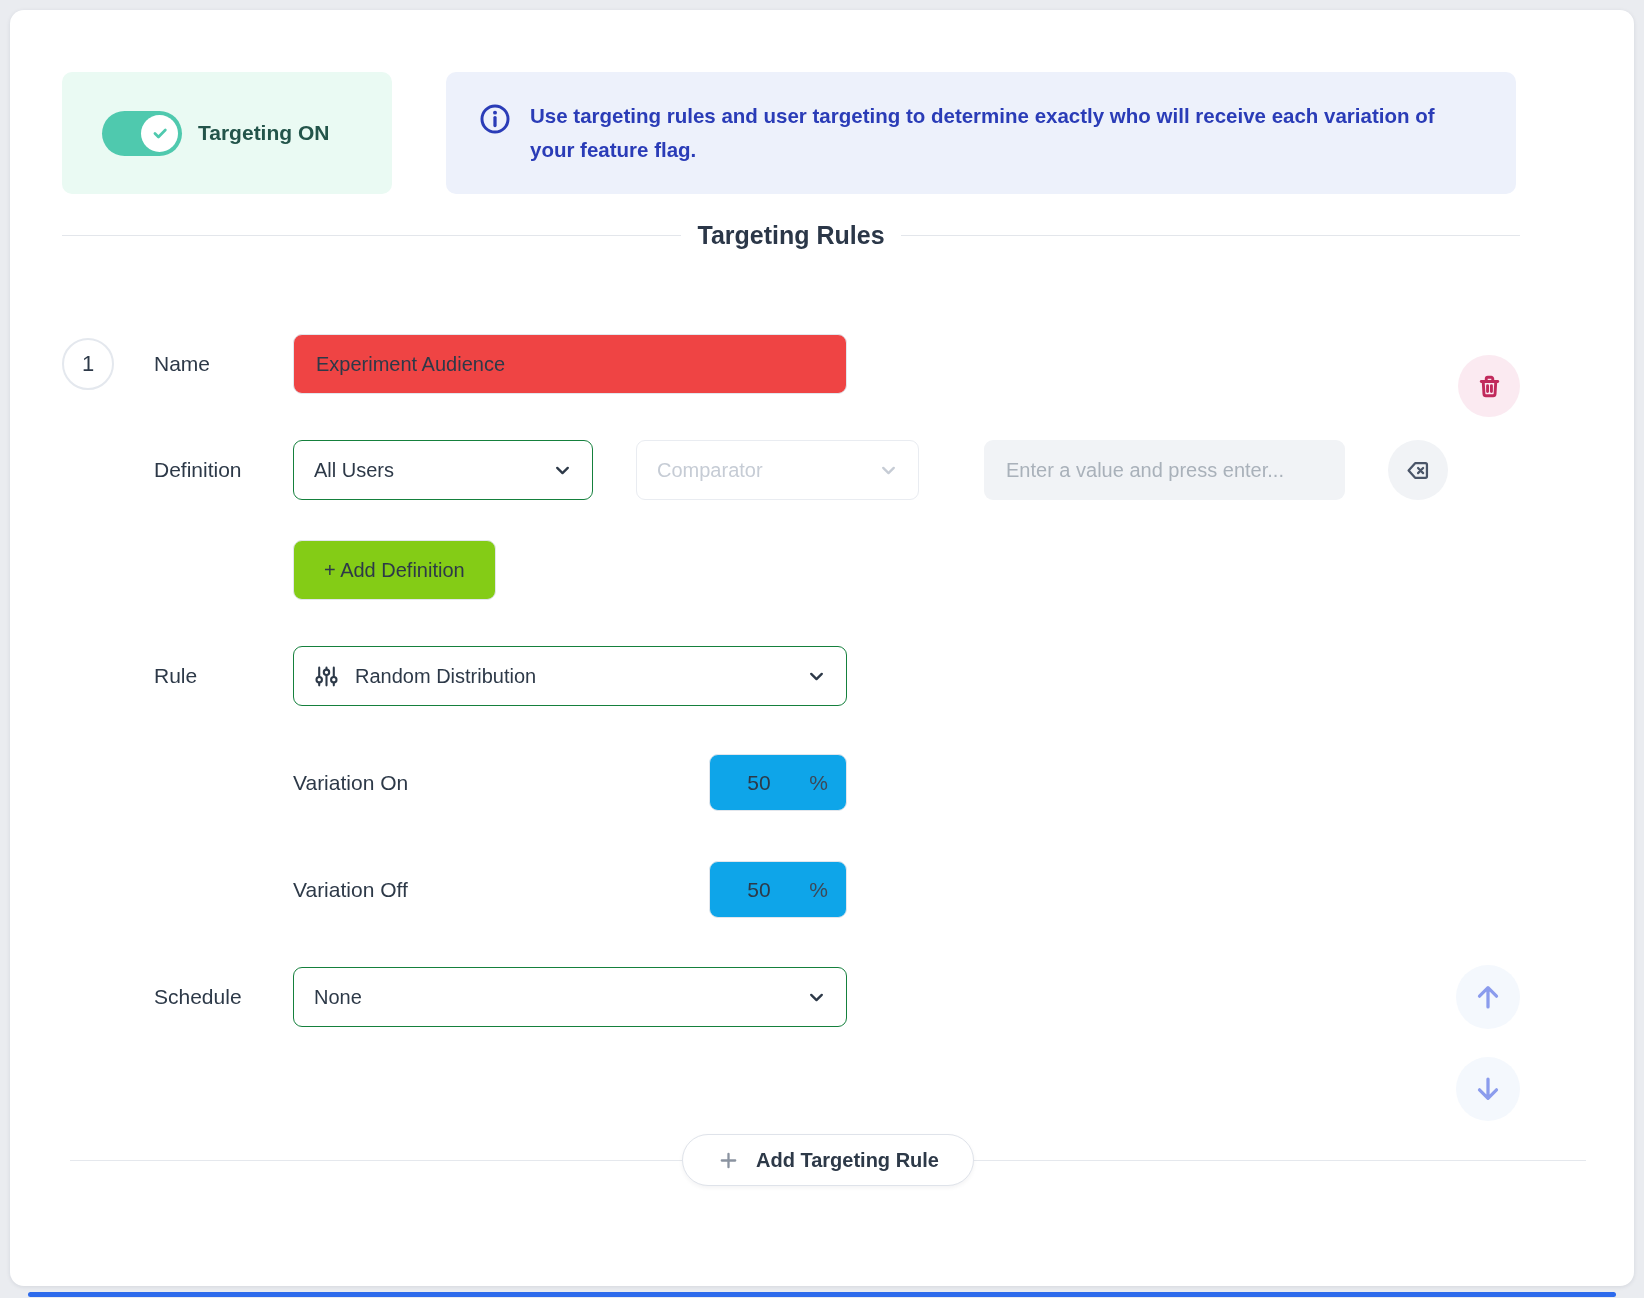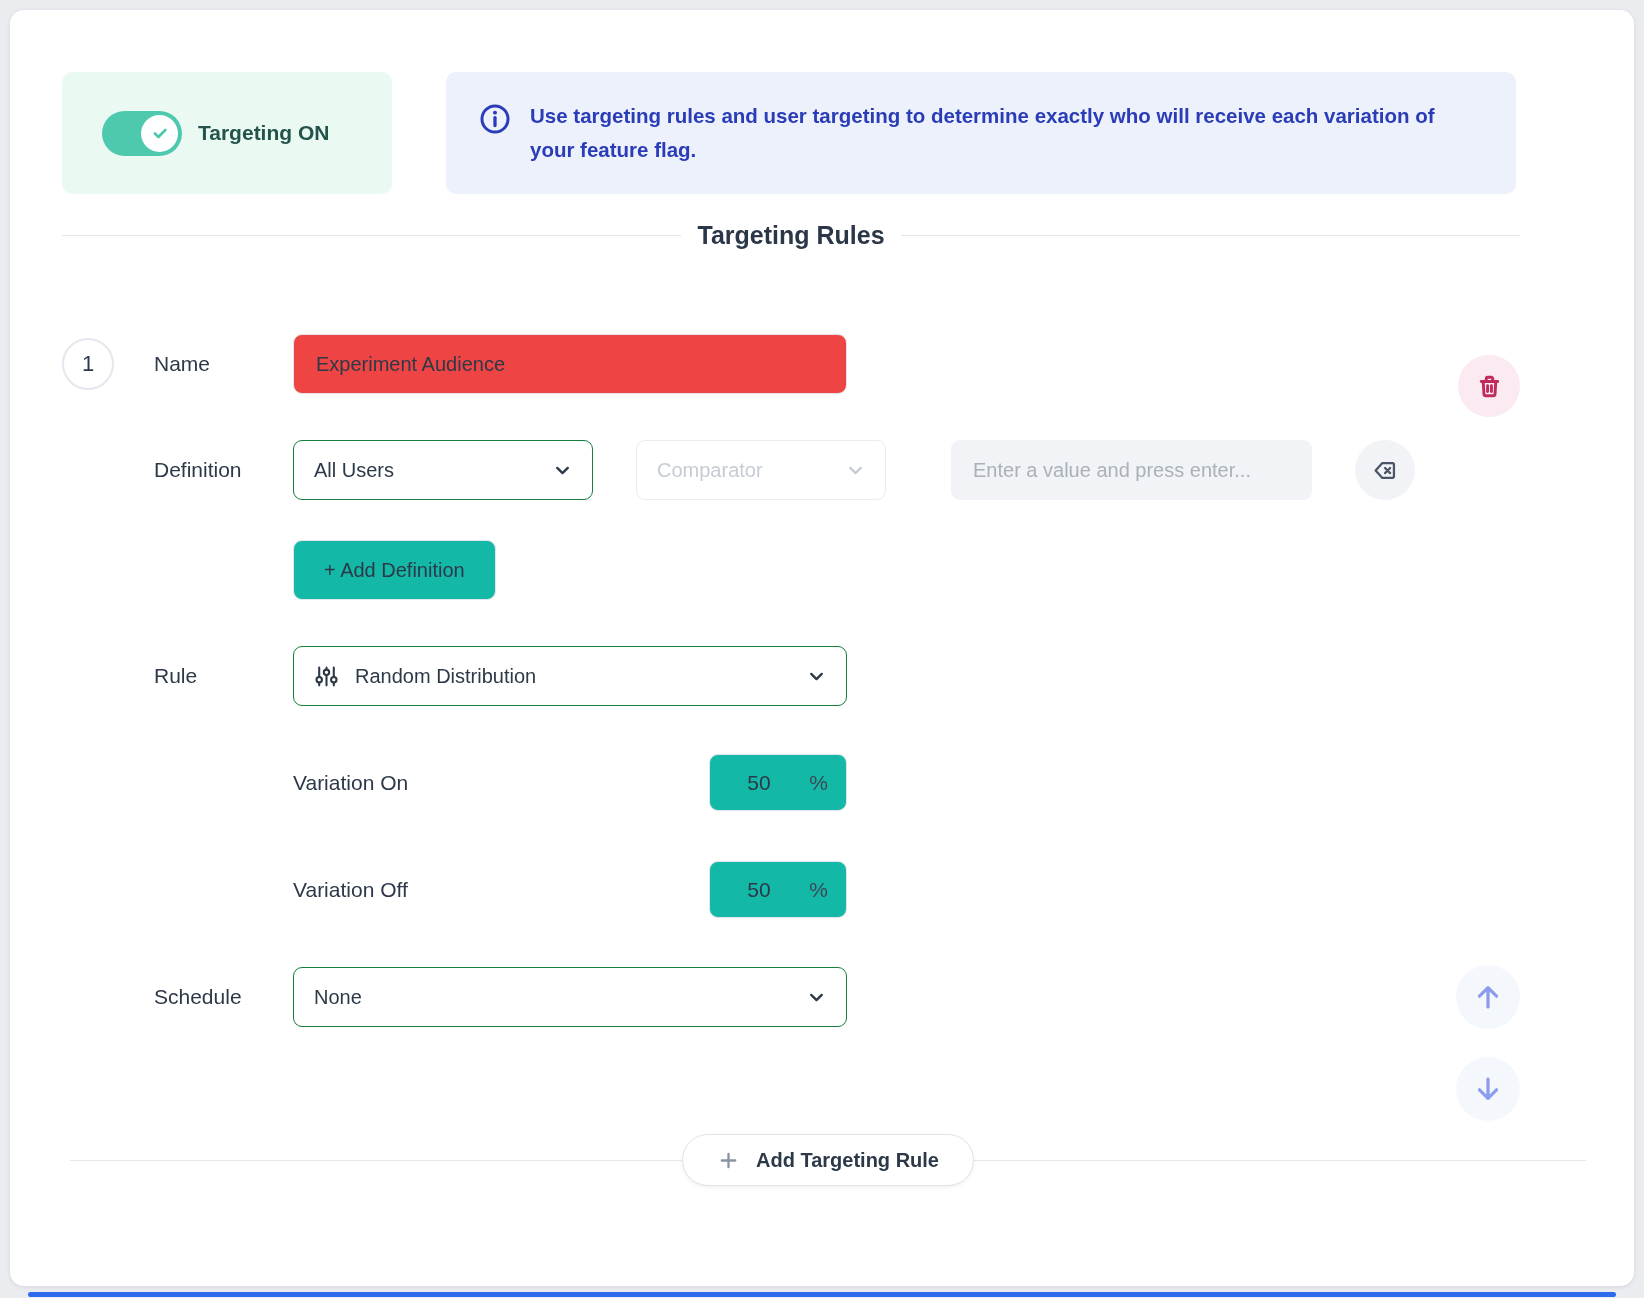--- a/index.html
+++ b/index.html
@@ -64,47 +64,47 @@
     width: 554px; height: 60px; border: 1px solid #e2e6ec; border-radius: 9px;
     font-size: 20px; color: #2d3948; padding: 0 22px; background: #ef4444;
     font-family: inherit; outline: none;
   }
   .select {
     height: 60px; border: 1px solid #15803d; border-radius: 9px; background: #fff;
     display: flex; align-items: center; justify-content: space-between;
     padding: 0 20px; font-size: 20px; color: #2d3948; cursor: pointer;
   }
   .select .sel-left { display: flex; align-items: center; gap: 16px; }
-  .w-300 { width: 300px; } .w-261 { width: 250px; margin-left: 43px; } .w-554 { width: 554px; }
+  .w-300 { width: 300px; } .w-261 { width: 283px; margin-left: 43px; } .w-554 { width: 554px; }
   .select.disabled { color: #c6ccd5; border-color: #e9ecf1; }
   .chev { flex-shrink: 0; }
 
   .value-input {
     width: 361px; height: 60px; margin-left: 65px; background: #f1f3f6;
     border: none; border-radius: 9px; font-size: 20px; color: #2d3948;
     padding: 0 22px; font-family: inherit; outline: none;
   }
   .value-input::placeholder { color: #a9b1ba; }
 
   .round-btn {
     border: none; border-radius: 50%; cursor: pointer;
     display: flex; align-items: center; justify-content: center; padding: 0;
   }
   .backspace-btn { width: 60px; height: 60px; margin-left: 43px; background: #f1f3f6; }
 
   .btn-outline {
     height: 60px; padding: 0 30px; border: 1px solid #e2e6ec; border-radius: 9px;
-    background: #14b8a6; font-size: 20px; font-weight: 500; color: #2d3948;
+    background: #84cc16; font-size: 20px; font-weight: 500; color: #2d3948;
     font-family: inherit; cursor: pointer;
   }
 
   .var-label { width: 416px; font-size: 21px; font-weight: 500; color: #2d3948; flex-shrink: 0; }
   .pct-box {
     width: 138px; height: 57px; border: 1px solid #e2e6ec; border-radius: 9px;
-    display: flex; align-items: center; padding: 0 18px; background: #14b8a6;
+    display: flex; align-items: center; padding: 0 18px; background: #0ea5e9;
   }
   .pct-value {
     width: 62px; text-align: center; border: none; background: transparent;
     font-size: 21px; color: #2d3948; font-family: inherit; padding: 0; outline: none;
   }
   .pct-sign { margin-left: auto; font-size: 21px; color: #3d4857; }
 
   .mt-name { margin-top: 84px; }
   .mt-def { margin-top: 46px; }
   .mt-adddef { margin-top: 40px; }

